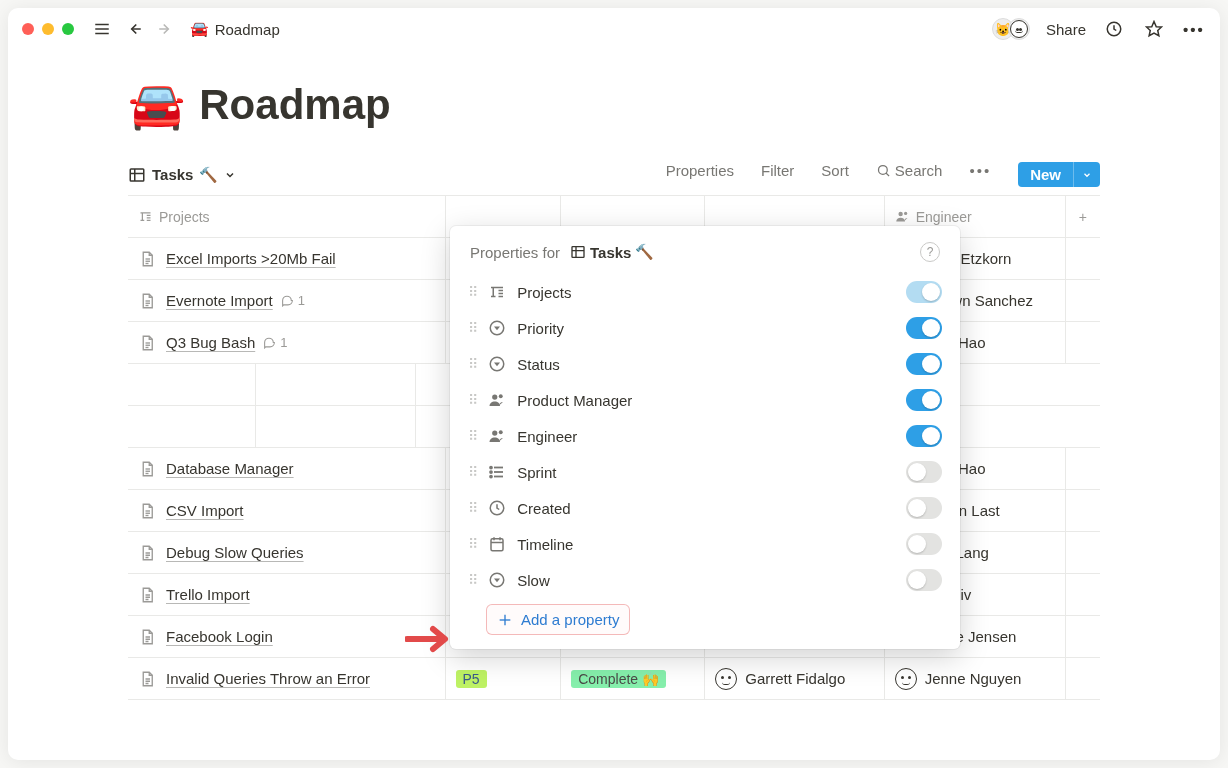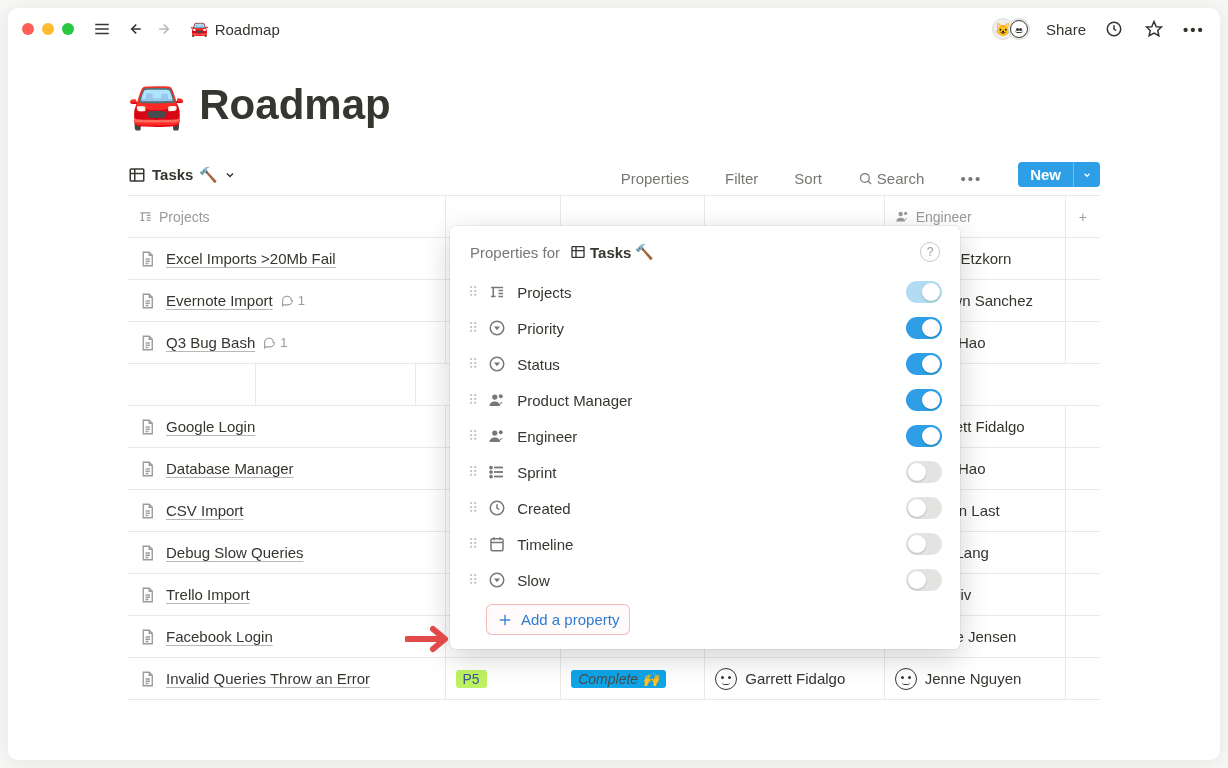--- a/index.html
+++ b/index.html
@@ -39,21 +39,21 @@
 .tb-bc { display:flex; align-items:center; gap:6px; font-size:15px; margin-left:4px;}
 .tb-right { margin-left:auto; display:flex; align-items:center; gap:16px; font-size:15px; color:#37352f;}
 .avatars { display:flex; }
 .avatar-sm { width:22px; height:22px; border-radius:50%; background:#eee; border:1px solid #ddd; display:flex; align-items:center; justify-content:center; font-size:13px; margin-left:-6px;}
 .content { padding: 28px 120px 0 120px; position:relative; flex:1;}
 .page-title { display:flex; align-items:center; gap:14px; margin-bottom: 30px;}
 .page-title .emoji { font-size:46px; }
 .page-title h1 { font-size:42px; font-weight:700; color:#37352f;}
 .viewbar { display:flex; align-items:center; font-size:15px; color:#37352f; margin-bottom:8px;}
 .view-left { display:flex; align-items:center; gap:6px; font-weight:600;}
-.view-right { margin-left:auto; display:flex; align-items:flex-end; gap:36px; color:#787773;}
+.view-right { margin-left:auto; display:flex; align-items:flex-start; gap:27px; color:#787773;}
 .btn-new { background:#2e9fe6; color:#fff; border-radius:4px; display:flex; align-items:center; overflow:hidden;}
 .btn-new .lbl { padding:4px 12px; font-weight:600;}
 .btn-new .caret { padding:4px 8px; border-left:1px solid rgba(255,255,255,0.3);}
 .table { border-top:1px solid #e9e9e7; position:relative; }
 .row { display:flex; height:42px; border-bottom:1px solid #e9e9e7; align-items:center; font-size:15px; color:#37352f;}
 .row.header { color:#9b9a97; font-size:14px; }
 .cell { height:100%; display:flex; align-items:center; padding:0 10px; border-right:1px solid #e9e9e7; overflow:hidden; white-space:nowrap;}
 .cell.last { border-right:none; }
 .c-proj { width:356px; }
 .c-prio { width:128px; }
@@ -61,21 +61,21 @@
 .c-pm   { width:200px; }
 .c-eng  { width:202px; }
 .c-add  { width:36px; justify-content:center; color:#9b9a97; }
 .page-ico { width:18px; height:18px; margin-right:10px; flex-shrink:0; }
 .proj-name { text-decoration: underline; text-decoration-color:#b8b8b6; text-underline-offset:3px;}
 .comment { display:inline-flex; align-items:center; gap:4px; margin-left:8px; color:#9b9a97; font-size:13px;}
 .chip { padding:1px 7px; border-radius:3px; font-size:14px;}
 .chip-p4 { background:#d6f0e3; color:#2f6b4f;}
 .chip-p5 { background:#bef264; color:#3a5a8a;}
 .chip-ns { background:#ebebea; color:#4a4a47;}
-.chip-cp { background:#0ea5e9; color:#4a4a47;font-style:italic;}
+.chip-cp { background:#86efac; color:#4a4a47;}
 .person { display:flex; align-items:center; gap:8px;}
 .face { width:22px; height:22px; border-radius:50%; border:1.5px solid #37352f; background:#fff; position:relative; flex-shrink:0;}
 .face::before, .face::after { content:""; position:absolute; background:#37352f; border-radius:50%; width:3px; height:3px; top:7px;}
 .face::before { left:5px;} .face::after { right:5px;}
 .face .m { position:absolute; bottom:4px; left:50%; transform:translateX(-50%); width:8px; height:3px; border-bottom:1.5px solid #37352f; border-radius:0 0 6px 6px;}
 
 .popover {
   position:absolute;
   top: 218px; left: 442px;
   width: 510px;
@@ -316,30 +316,20 @@
               <div class="person">
                 <div class="face">
                   <div class="m"></div>
                 </div>
                 <span>Andrea Lim</span>
               </div>
             </div>
             <div class="cell c-add last"></div>
           </div>
           <div class="row">
-            <div class="cell c-proj">
-              <svg class="page-ico" viewBox="0 0 24 24" fill="none" stroke="#9b9a97" stroke-width="1.8">
-                <path d="M7 3h8l4 4v14H7z"></path>
-                <path d="M15 3v4h4"></path>
-                <line x1="10" y1="12" x2="16" y2="12"></line>
-                <line x1="10" y1="15" x2="16" y2="15"></line>
-                <line x1="10" y1="18" x2="14" y2="18"></line>
-              </svg>
-              <span class="proj-name">Google Login</span>
-            </div>
             <div class="cell c-prio"></div>
             <div class="cell c-stat"></div>
             <div class="cell c-pm"></div>
             <div class="cell c-eng">
               <div class="person">
                 <div class="face">
                   <div class="m"></div>
                 </div>
                 <span>Garrett Fidalgo</span>
               </div>

